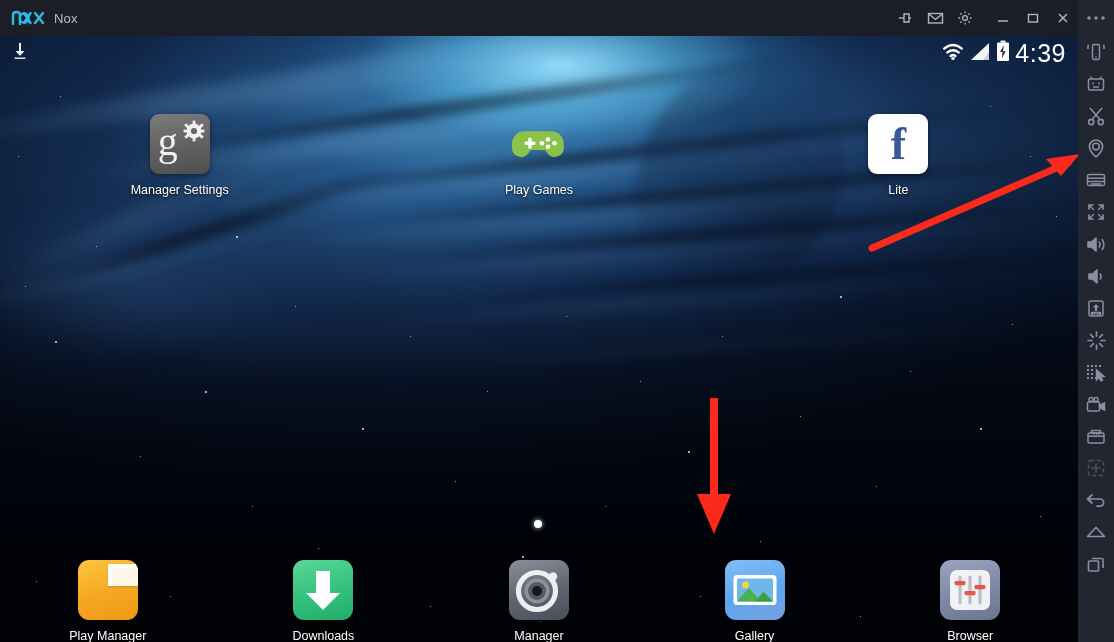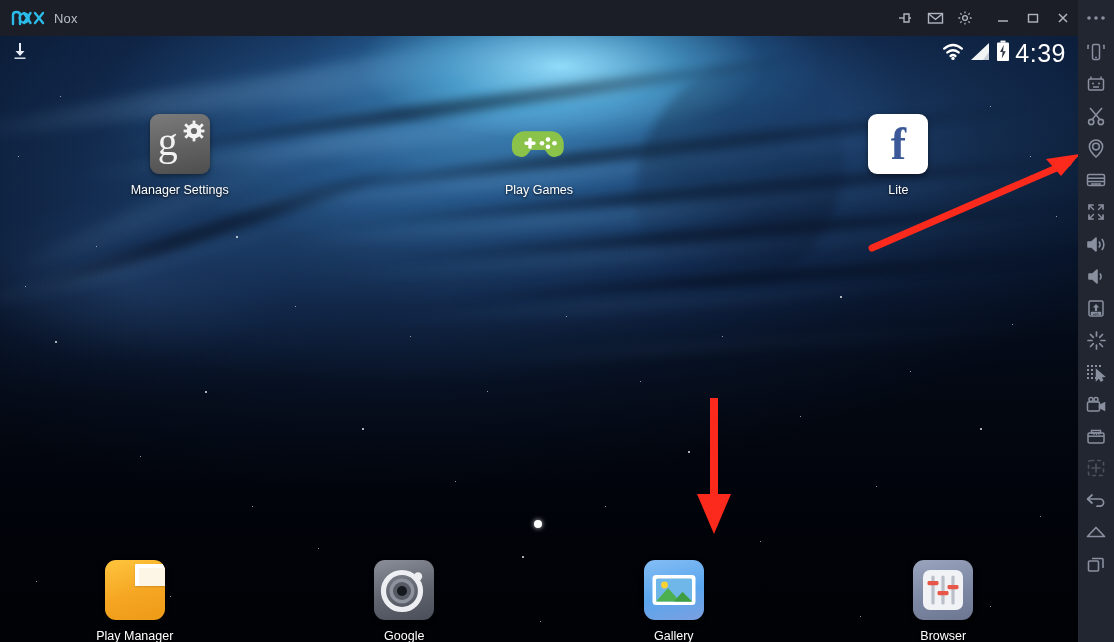--- a/index.html
+++ b/index.html
@@ -401,33 +401,41 @@
             <path d="M33 7 L56 7 L56 22 L33 22 Z" fill="#ffffff"></path>
             <path d="M30 2 L58 2 L58 20 L30 20 Z" fill="none"></path>
             <path d="M0 0 H30 L34 6 H60 V60 H0 Z" fill="none"></path>
           </svg>
           <div style="position:absolute; left:30px; top:4px; width:34px; height:22px; background:#ffffff; border-radius:3px 0 0 0; box-shadow:0 1px 2px rgba(0,0,0,.15);"></div>
           <div style="position:absolute; left:34px; top:8px; width:30px; height:18px; background:#fdf6e6;"></div>
         </div>
         <div class="applabel">Play Manager</div>
       </div>
 
+      <div class="appcell">
+        <div class="appicon ic-downloads">
+          <svg width="60" height="60" viewBox="0 0 60 60">
+            <path d="M23 11 H37 V33 H47 L30 50 L13 33 H23 Z" fill="#ffffff"></path>
+          </svg>
+        </div>
+        <div class="applabel">Downloads</div>
+      </div>
 
       <div class="appcell">
         <div class="appicon ic-camera">
           <svg width="60" height="60" viewBox="0 0 60 60">
             <circle cx="28" cy="31" r="18.5" fill="none" stroke="#eceef1" stroke-width="5.2"></circle>
             <circle cx="28" cy="31" r="12.5" fill="#8d929c"></circle>
             <circle cx="28" cy="31" r="9" fill="#555a64"></circle>
             <circle cx="28" cy="31" r="5" fill="#15181d"></circle>
             <circle cx="44" cy="16.5" r="4.2" fill="#eceef1"></circle>
             <path d="M13 18 a22 22 0 0 1 14 -6" fill="none" stroke="#f4f6f8" stroke-width="2" opacity=".6"></path>
           </svg>
         </div>
-        <div class="applabel">Google</div>
+        <div class="applabel">Manager</div>
       </div>
 
       <div class="appcell">
         <div class="appicon ic-gallery">
           <svg width="60" height="60" viewBox="0 0 60 60">
             <rect x="8.5" y="15" width="43" height="30" rx="3.5" fill="#ffffff"></rect>
             <rect x="12" y="18.5" width="36" height="23" rx="1.5" fill="#6fb7e8"></rect>
             <circle cx="20.5" cy="25" r="3.4" fill="#ffd233"></circle>
             <path d="M12 41.5 L24 28 L33 38 L38.5 32 L48 41.5 Z" fill="#4caf50"></path>
             <path d="M30 41.5 L38.5 32 L48 41.5 Z" fill="#3f9e44"></path>

